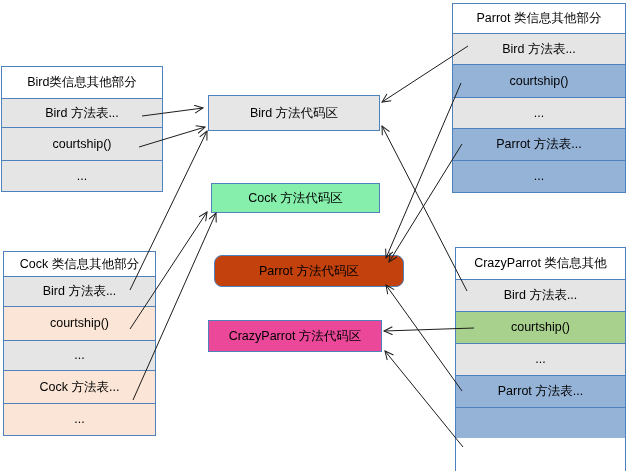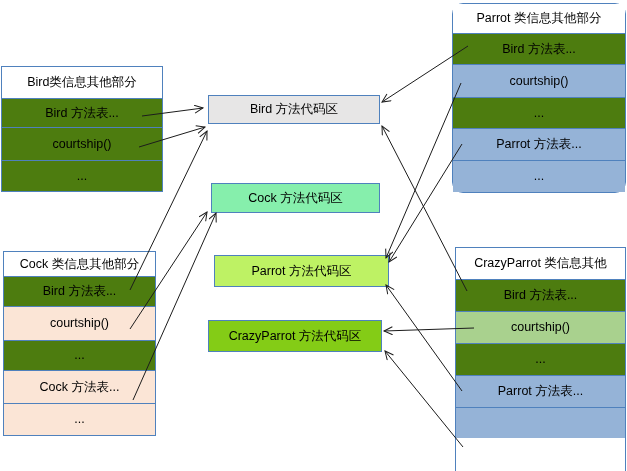--- a/index.html
+++ b/index.html
@@ -11,35 +11,35 @@
     position:absolute;box-sizing:border-box;border:1px solid #4f81bd;background:#fff;z-index:1;
     display:flex;flex-direction:column;
   }
   .crow{
     box-sizing:border-box;border-top:1px solid #4f81bd;
     display:flex;align-items:center;justify-content:center;
     font-size:12.5px;line-height:1;white-space:nowrap;overflow:hidden;
   }
   .crow.first{border-top:none;}
   .f-white{background:#ffffff;}
-  .f-gray{background:#4d7c0f;}
+  .f-gray{background:#e5e5e5;}
   .f-blue{background:#95b3d7;}
   .f-green{background:#a9d18e;}
   .f-peach{background:#fbe5d6;}
   .code-box{
     position:absolute;box-sizing:border-box;border:1px solid #4f81bd;z-index:1;
     display:flex;align-items:center;justify-content:center;
     font-size:12.5px;line-height:1;white-space:nowrap;
   }
-  #code-bird{left:208px;top:95px;width:172px;height:29px;background:#e7e6e6;}
+  #code-bird{left:208px;top:95px;width:172px;height:36px;background:#e7e6e6;}
   #code-cock{left:211px;top:183px;width:169px;height:30px;background:#86efac;}
-  #code-parrot{left:214px;top:255px;width:175px;height:32px;background:#bef264;}
-  #code-crazyparrot{left:208px;top:320px;width:174px;height:32px;background:#84cc16;}
+  #code-parrot{left:214px;top:255px;width:190px;height:32px;background:#c2410c;border-radius:8px;}
+  #code-crazyparrot{left:208px;top:320px;width:174px;height:32px;background:#ec4899;}
   #box-bird{left:1px;top:66px;width:162px;height:126px;text-align:right;}
-  #box-parrot{left:452px;top:3px;width:174px;height:190px;border-radius:11px;}
+  #box-parrot{left:452px;top:3px;width:174px;height:190px;}
   #box-cock{left:3px;top:251px;width:153px;height:185px;}
   #box-crazyparrot{left:455px;top:247px;width:171px;height:226px;}
   #arrows{position:absolute;left:0;top:0;z-index:2;pointer-events:none;}
   .arrow-line{stroke:#1c1c1c;stroke-width:1;fill:none;}
 </style>
 </head>
 <body>
 
 <div class="stage">
 

